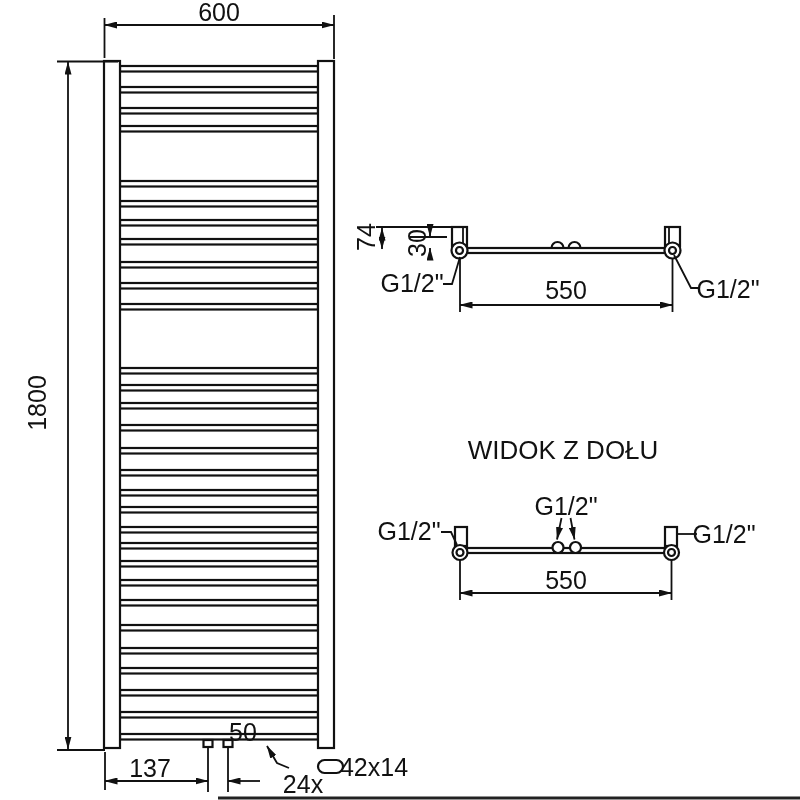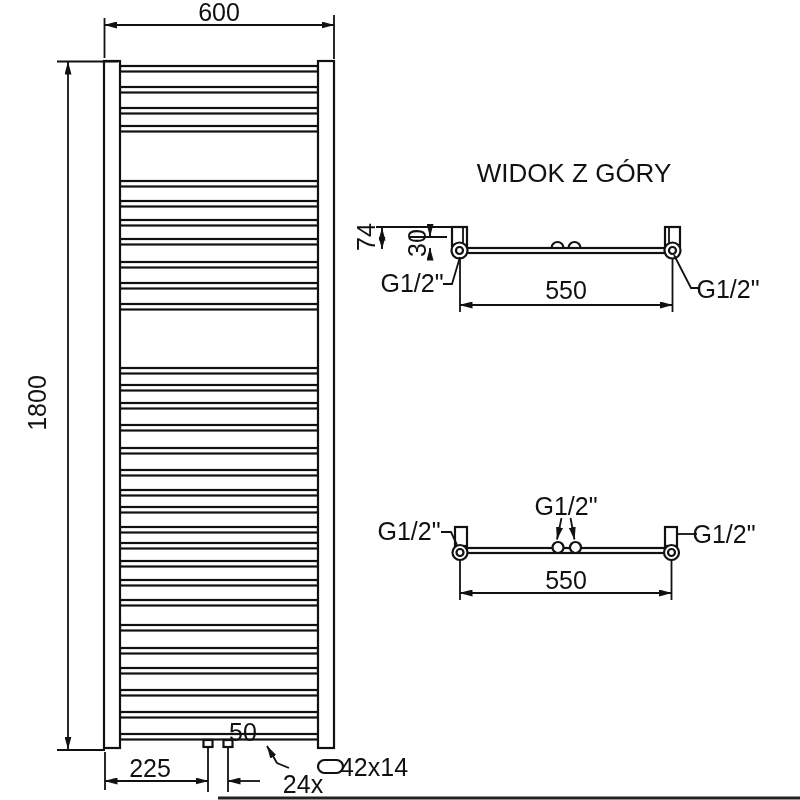--- a/index.html
+++ b/index.html
@@ -140,29 +140,29 @@
       <line class="d" x1="460" y1="560" x2="460" y2="600"></line>
       <line class="d" x1="671.5" y1="560" x2="671.5" y2="600"></line>
       <line class="d" x1="460" y1="593" x2="671.5" y2="593" marker-start="url(#arr)" marker-end="url(#arr)"></line>
     </g>
 
     <line x1="218" y1="798" x2="800" y2="798" stroke="#222222" stroke-width="3"></line>
   </svg>
 
   <div class="lbl" style="left:219px;top:12px">600</div>
   <div class="lbl rot" style="left:37px;top:403px">1800</div>
-  <div class="lbl" style="left:150px;top:768px">225</div>
+  <div class="lbl" style="left:150px;top:768px">137</div>
   <div class="lbl" style="left:243px;top:732px">50</div>
   <div class="lbl" style="left:303px;top:784px">24x</div>
   <div class="lbl" style="left:374px;top:767px">42x14</div>
 
-  <div class="lbl title" style="left:574px;top:173px">WIDOK Z GÓRY</div>
   <div class="lbl rot" style="left:366px;top:237px">74</div>
   <div class="lbl rot" style="left:417px;top:243px">30</div>
   <div class="lbl" style="left:412px;top:283px">G1/2"</div>
   <div class="lbl" style="left:566px;top:290px">550</div>
   <div class="lbl" style="left:728px;top:289px">G1/2"</div>
 
+  <div class="lbl title" style="left:563px;top:450px">WIDOK Z DOŁU</div>
   <div class="lbl" style="left:566px;top:506px">G1/2"</div>
   <div class="lbl" style="left:409px;top:531px">G1/2"</div>
   <div class="lbl" style="left:724px;top:534px">G1/2"</div>
   <div class="lbl" style="left:566px;top:580px">550</div>
 </div>
 
 </body></html>

